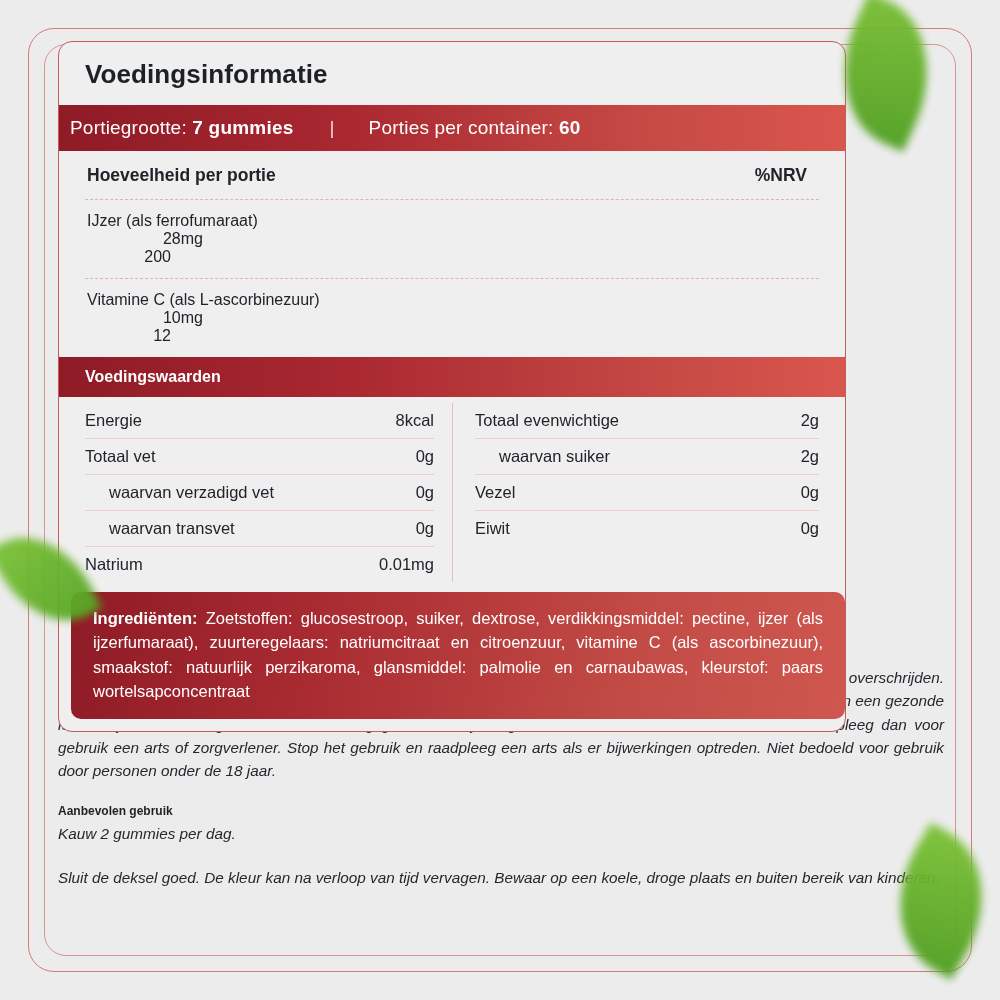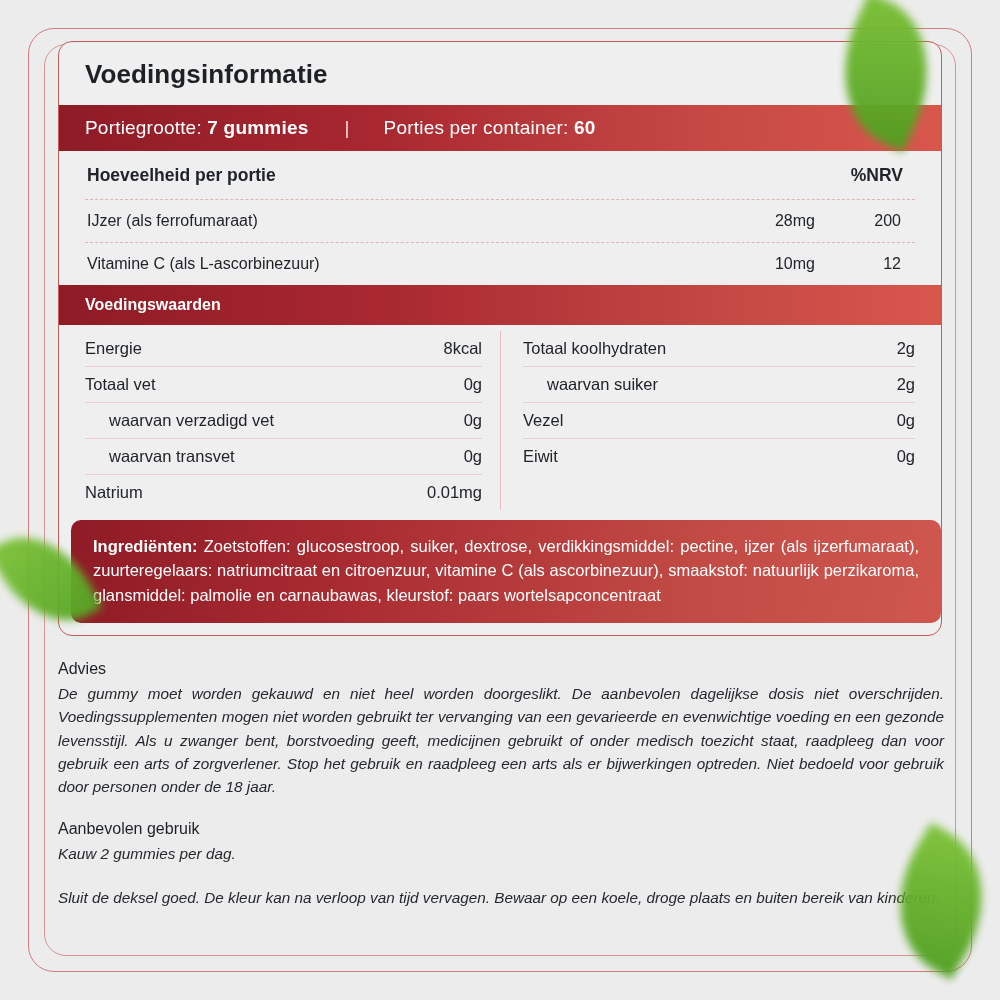--- a/index.html
+++ b/index.html
@@ -62,42 +62,42 @@
     border: 1.6px solid #d79595;
     border-radius: 22px;
     box-sizing: border-box;
     z-index: 1;
   }
 
   
   .card {
     position: absolute;
     left: 58px; top: 41px;
-    width: 884px;
+    width: 788px;
     border: 1.6px solid #c45a5a;
     border-radius: 14px;
     box-sizing: border-box;
     overflow: hidden;
     background: #efefef;
     z-index: 3;
   }
 
   .card-title {
     font-size: 26px;
     font-weight: 700;
     letter-spacing: .1px;
     padding: 17px 0 15px 26px;
     color: #1d2126;
   }
 
   .serving-bar {
     background: linear-gradient(90deg, #8e1b26 0%, #a82730 35%, #c74a45 75%, #d9564d 100%);
     color: #fff;
     font-size: 19px;
-    padding: 12px 0 12px 26px;
+    padding: 12px 0 12px 11px;
     display: flex;
     align-items: center;
     letter-spacing: .2px;
   }
   .serving-bar .sep {
     margin: 0 34px 0 36px;
     opacity: .85;
   }
   .serving-bar b { font-weight: 700; }
 
@@ -109,20 +109,21 @@
     font-size: 17.5px;
     font-weight: 700;
     padding: 14px 0 13px 0;
   }
   .ps-row {
     display: flex;
     align-items: baseline;
     font-size: 16px;
     padding: 12px 0 12px 0;
     border-top: 1.4px dashed #e0b3b3;
+    flex-direction: column;
   }
   .ps-name { flex: 1; padding-left: 2px; }
   .ps-amt  { width: 118px; text-align: right; }
   .ps-nrv  { width: 86px; text-align: right; padding-right: 14px; }
   .ps-head .ps-nrv { padding-right: 12px; }
   .ps-foot {
     border-top: 1.4px dashed #e0b3b3;
     text-align: center;
     font-size: 15.5px;
     padding: 11px 92px 12px 0;
@@ -172,23 +173,23 @@
   .ingredients b { font-weight: 700; }
 
   
   .info {
     position: absolute;
     left: 58px; top: 648px;
     width: 886px;
     z-index: 2;
   }
   .info h3 {
-    margin: 12px 0 4px 0;
-    font-size: 16px;
-    font-weight: 400;
+    margin: 0 0 4px 0;
+    font-size: 12px;
+    font-weight: 700;
     color: #1d2126;
   }
   .info p {
     margin: 0 0 22px 0;
     font-size: 15.3px;
     line-height: 1.52;
     text-align: justify;
     color: #24282e;
     font-style: italic;
   }
@@ -256,21 +257,21 @@
         <span class="vw-val">0g</span>
       </div>
       <div class="vw-row last">
         <span class="vw-label">Natrium</span>
         <span class="vw-val">0.01mg</span>
       </div>
     </div>
 
     <div class="vw-col right">
       <div class="vw-row">
-        <span class="vw-label">Totaal koolhydraten</span>
+        <span class="vw-label">Totaal evenwichtige</span>
         <span class="vw-val">2g</span>
       </div>
       <div class="vw-row indent">
         <span class="vw-label">waarvan suiker</span>
         <span class="vw-val">2g</span>
       </div>
       <div class="vw-row">
         <span class="vw-label">Vezel</span>
         <span class="vw-val">0g</span>
       </div>

